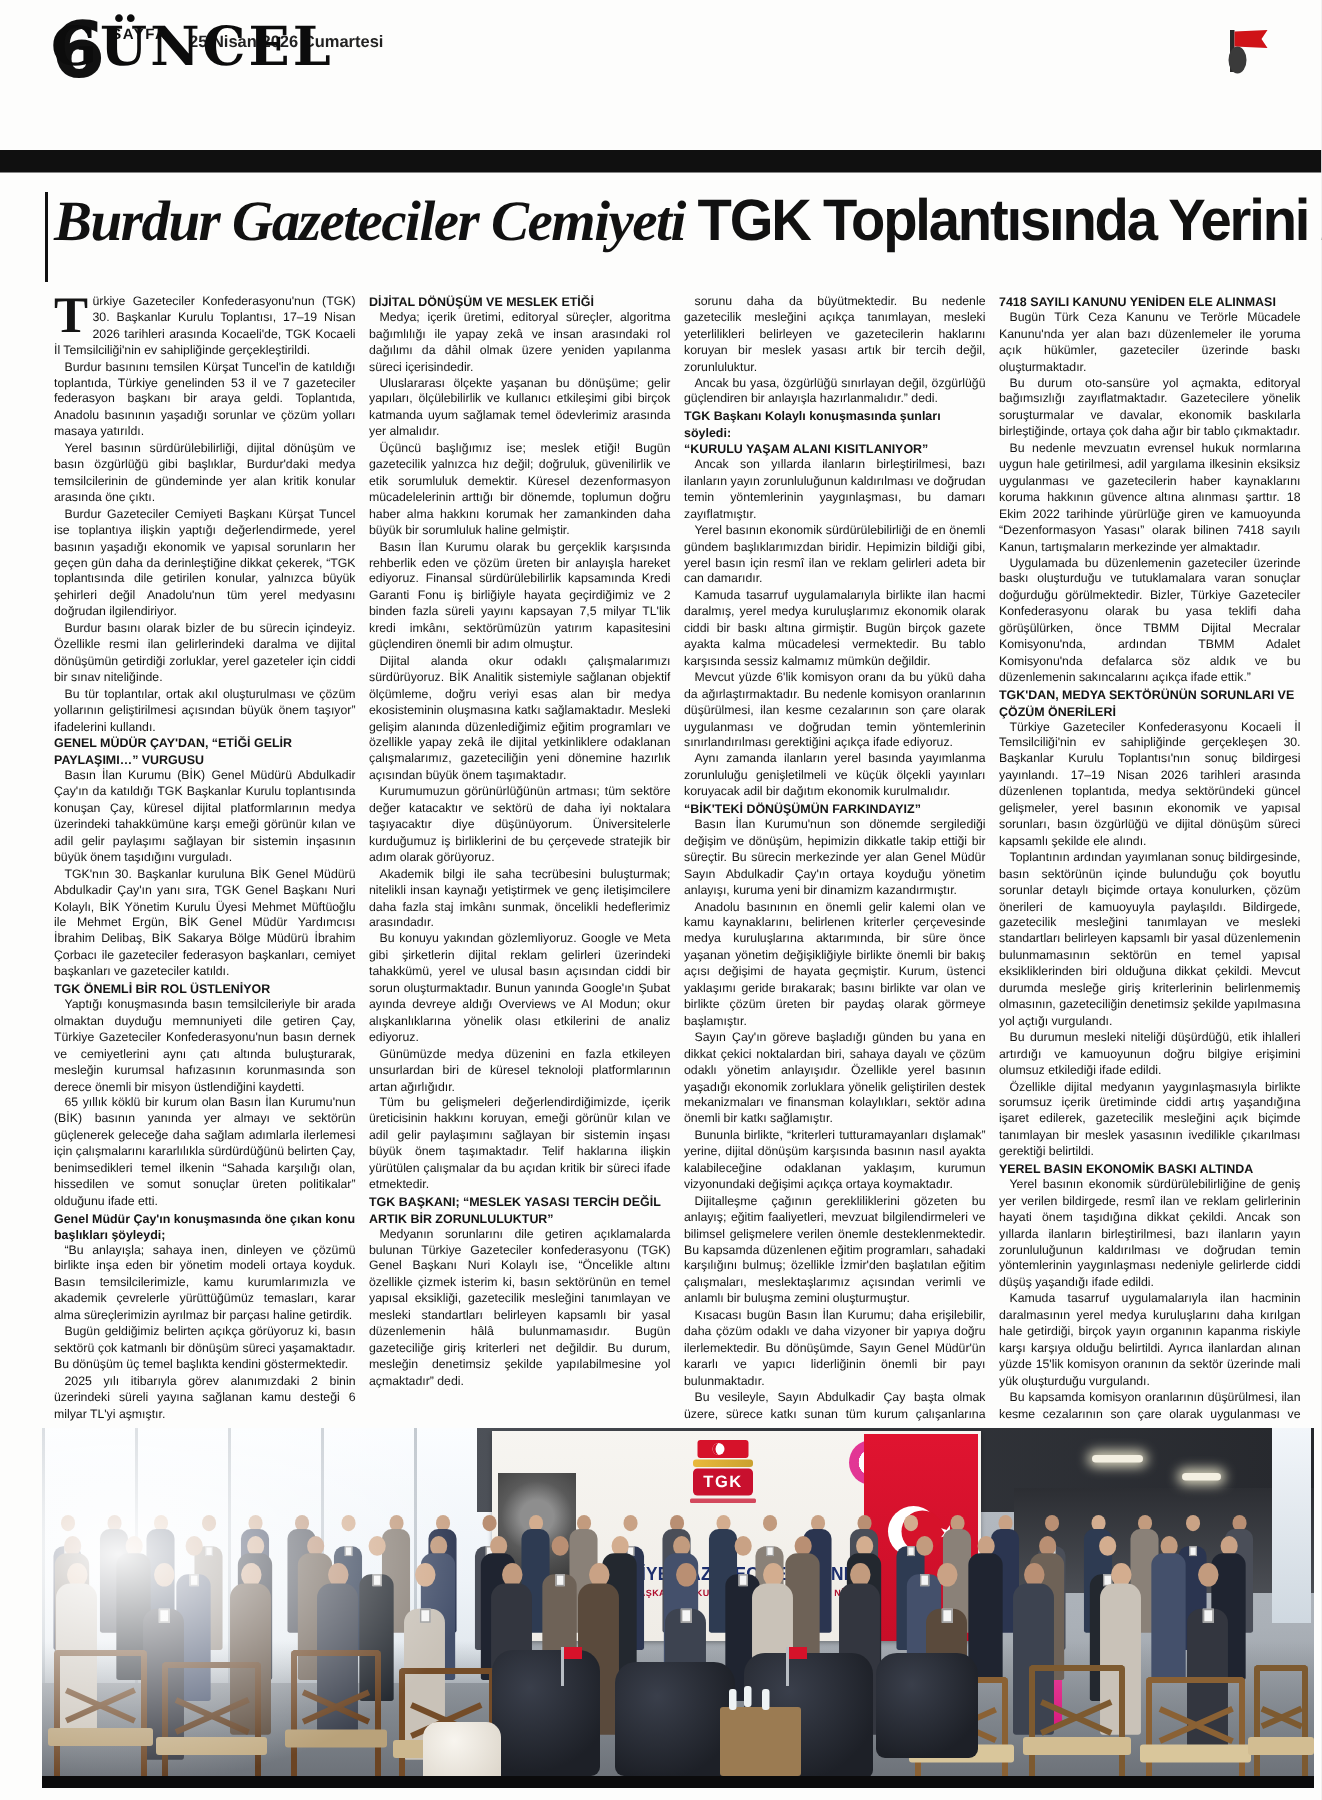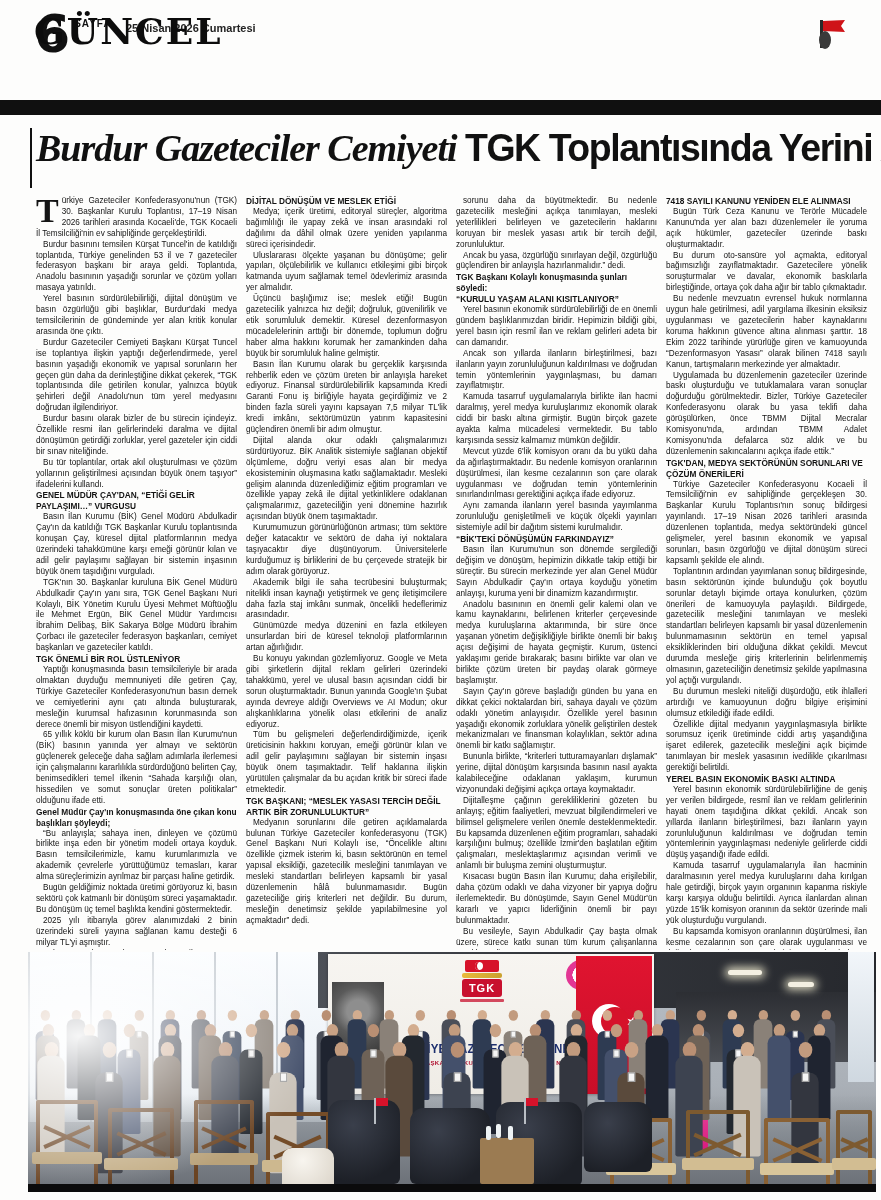--- a/index.html
+++ b/index.html
@@ -148,49 +148,49 @@
         <p>Burdur basını olarak bizler de bu sürecin içindeyiz. Özellikle resmi ilan gelirlerindeki daralma ve dijital dönüşümün getirdiği zorluklar, yerel gazeteler için ciddi bir sınav niteliğinde.</p>
         <p>Bu tür toplantılar, ortak akıl oluşturulması ve çözüm yollarının geliştirilmesi açısından büyük önem taşıyor” ifadelerini kullandı.</p>
         <h4>GENEL MÜDÜR ÇAY'DAN, “ETİĞİ GELİR PAYLAŞIMI…” VURGUSU</h4>
         <p>Basın İlan Kurumu (BİK) Genel Müdürü Abdulkadir Çay'ın da katıldığı TGK Başkanlar Kurulu toplantısında konuşan Çay, küresel dijital platformlarının medya üzerindeki tahakkümüne karşı emeği görünür kılan ve adil gelir paylaşımı sağlayan bir sistemin inşasının büyük önem taşıdığını vurguladı.</p>
         <p>TGK'nın 30. Başkanlar kuruluna BİK Genel Müdürü Abdulkadir Çay'ın yanı sıra, TGK Genel Başkanı Nuri Kolaylı, BİK Yönetim Kurulu Üyesi Mehmet Müftüoğlu ile Mehmet Ergün, BİK Genel Müdür Yardımcısı İbrahim Delibaş, BİK Sakarya Bölge Müdürü İbrahim Çorbacı ile gazeteciler federasyon başkanları, cemiyet başkanları ve gazeteciler katıldı.</p>
         <h4>TGK ÖNEMLİ BİR ROL ÜSTLENİYOR</h4>
         <p>Yaptığı konuşmasında basın temsilcileriyle bir arada olmaktan duyduğu memnuniyeti dile getiren Çay, Türkiye Gazeteciler Konfederasyonu'nun basın dernek ve cemiyetlerini aynı çatı altında buluşturarak, mesleğin kurumsal hafızasının korunmasında son derece önemli bir misyon üstlendiğini kaydetti.</p>
         <p>65 yıllık köklü bir kurum olan Basın İlan Kurumu'nun (BİK) basının yanında yer almayı ve sektörün güçlenerek geleceğe daha sağlam adımlarla ilerlemesi için çalışmalarını kararlılıkla sürdürdüğünü belirten Çay, benimsedikleri temel ilkenin “Sahada karşılığı olan, hissedilen ve somut sonuçlar üreten politikalar” olduğunu ifade etti.</p>
         <h4>Genel Müdür Çay'ın konuşmasında öne çıkan konu başlıkları şöyleydi;</h4>
         <p>“Bu anlayışla; sahaya inen, dinleyen ve çözümü birlikte inşa eden bir yönetim modeli ortaya koyduk. Basın temsilcilerimizle, kamu kurumlarımızla ve akademik çevrelerle yürüttüğümüz temasları, karar alma süreçlerimizin ayrılmaz bir parçası haline getirdik.</p>
-        <p>Bugün geldiğimiz noktada üretimi görüyoruz ki, basın sektörü çok katmanlı bir dönüşüm süreci yaşamaktadır. Bu dönüşüm üç temel başlıkta kendini göstermektedir.</p>
+        <p>Bugün geldiğimiz belirten açıkça görüyoruz ki, basın sektörü çok katmanlı bir dönüşüm süreci yaşamaktadır. Bu dönüşüm üç temel başlıkta kendini göstermektedir.</p>
         <p>2025 yılı itibarıyla görev alanımızdaki 2 binin üzerindeki süreli yayına sağlanan kamu desteği 6 milyar TL'yi aşmıştır.</p>
         <p>Sektörün, kurumsal ve ekonomik yapısını güçlendirmesi için resmi ilan ve reklam gelirlerinin yanında yeni gelir modelleri oluşturması önem taşımaktadır.</p>
       </div>
     <div class="col">
         <h4>DİJİTAL DÖNÜŞÜM VE MESLEK ETİĞİ</h4>
         <p>Medya; içerik üretimi, editoryal süreçler, algoritma bağımlılığı ile yapay zekâ ve insan arasındaki rol dağılımı da dâhil olmak üzere yeniden yapılanma süreci içerisindedir.</p>
         <p>Uluslararası ölçekte yaşanan bu dönüşüme; gelir yapıları, ölçülebilirlik ve kullanıcı etkileşimi gibi birçok katmanda uyum sağlamak temel ödevlerimiz arasında yer almalıdır.</p>
         <p>Üçüncü başlığımız ise; meslek etiği! Bugün gazetecilik yalnızca hız değil; doğruluk, güvenilirlik ve etik sorumluluk demektir. Küresel dezenformasyon mücadelelerinin arttığı bir dönemde, toplumun doğru haber alma hakkını korumak her zamankinden daha büyük bir sorumluluk haline gelmiştir.</p>
         <p>Basın İlan Kurumu olarak bu gerçeklik karşısında rehberlik eden ve çözüm üreten bir anlayışla hareket ediyoruz. Finansal sürdürülebilirlik kapsamında Kredi Garanti Fonu iş birliğiyle hayata geçirdiğimiz ve 2 binden fazla süreli yayını kapsayan 7,5 milyar TL'lik kredi imkânı, sektörümüzün yatırım kapasitesini güçlendiren önemli bir adım olmuştur.</p>
         <p>Dijital alanda okur odaklı çalışmalarımızı sürdürüyoruz. BİK Analitik sistemiyle sağlanan objektif ölçümleme, doğru veriyi esas alan bir medya ekosisteminin oluşmasına katkı sağlamaktadır. Mesleki gelişim alanında düzenlediğimiz eğitim programları ve özellikle yapay zekâ ile dijital yetkinliklere odaklanan çalışmalarımız, gazeteciliğin yeni dönemine hazırlık açısından büyük önem taşımaktadır.</p>
         <p>Kurumumuzun görünürlüğünün artması; tüm sektöre değer katacaktır ve sektörü de daha iyi noktalara taşıyacaktır diye düşünüyorum. Üniversitelerle kurduğumuz iş birliklerini de bu çerçevede stratejik bir adım olarak görüyoruz.</p>
         <p>Akademik bilgi ile saha tecrübesini buluşturmak; nitelikli insan kaynağı yetiştirmek ve genç iletişimcilere daha fazla staj imkânı sunmak, öncelikli hedeflerimiz arasındadır.</p>
+        <p>Bu konuyu yakından gözlemliyoruz. Google ve Meta gibi şirketlerin dijital reklam gelirleri üzerindeki tahakkümü, yerel ve ulusal basın açısından ciddi bir sorun oluşturmaktadır. Bunun yanında Google'ın Şubat ayında devreye aldığı Overviews ve AI Modun; okur alışkanlıklarına yönelik olası etkilerini de analiz ediyoruz.</p>
         <p>Günümüzde medya düzenini en fazla etkileyen unsurlardan biri de küresel teknoloji platformlarının artan ağırlığıdır.</p>
-        <p>Bu konuyu yakından gözlemliyoruz. Google ve Meta gibi şirketlerin dijital reklam gelirleri üzerindeki tahakkümü, yerel ve ulusal basın açısından ciddi bir sorun oluşturmaktadır. Bunun yanında Google'ın Şubat ayında devreye aldığı Overviews ve AI Modun; okur alışkanlıklarına yönelik olası etkilerini de analiz ediyoruz.</p>
         <p>Tüm bu gelişmeleri değerlendirdiğimizde, içerik üreticisinin hakkını koruyan, emeği görünür kılan ve adil gelir paylaşımını sağlayan bir sistemin inşası büyük önem taşımaktadır. Telif haklarına ilişkin yürütülen çalışmalar da bu açıdan kritik bir süreci ifade etmektedir.</p>
         <h4>TGK BAŞKANI; “MESLEK YASASI TERCİH DEĞİL ARTIK BİR ZORUNLULUKTUR”</h4>
         <p>Medyanın sorunlarını dile getiren açıklamalarda bulunan Türkiye Gazeteciler konfederasyonu (TGK) Genel Başkanı Nuri Kolaylı ise, “Öncelikle altını özellikle çizmek isterim ki, basın sektörünün en temel yapısal eksikliği, gazetecilik mesleğini tanımlayan ve mesleki standartları belirleyen kapsamlı bir yasal düzenlemenin hâlâ bulunmamasıdır. Bugün gazeteciliğe giriş kriterleri net değildir. Bu durum, mesleğin denetimsiz şekilde yapılabilmesine yol açmaktadır” dedi.</p>
       </div>
     <div class="col">
         <p>sorunu daha da büyütmektedir. Bu nedenle gazetecilik mesleğini açıkça tanımlayan, mesleki yeterlilikleri belirleyen ve gazetecilerin haklarını koruyan bir meslek yasası artık bir tercih değil, zorunluluktur.</p>
         <p>Ancak bu yasa, özgürlüğü sınırlayan değil, özgürlüğü güçlendiren bir anlayışla hazırlanmalıdır.” dedi.</p>
         <h4>TGK Başkanı Kolaylı konuşmasında şunları söyledi:</h4>
         <h4>“KURULU YAŞAM ALANI KISITLANIYOR”</h4>
+        <p>Ancak son yıllarda ilanların birleştirilmesi, bazı ilanların yayın zorunluluğunun kaldırılması ve doğrudan temin yöntemlerinin yaygınlaşması, bu damarı zayıflatmıştır.</p>
         <p>Yerel basının ekonomik sürdürülebilirliği de en önemli gündem başlıklarımızdan biridir. Hepimizin bildiği gibi, yerel basın için resmî ilan ve reklam gelirleri adeta bir can damarıdır.</p>
-        <p>Ancak son yıllarda ilanların birleştirilmesi, bazı ilanların yayın zorunluluğunun kaldırılması ve doğrudan temin yöntemlerinin yaygınlaşması, bu damarı zayıflatmıştır.</p>
         <p>Kamuda tasarruf uygulamalarıyla birlikte ilan hacmi daralmış, yerel medya kuruluşlarımız ekonomik olarak ciddi bir baskı altına girmiştir. Bugün birçok gazete ayakta kalma mücadelesi vermektedir. Bu tablo karşısında sessiz kalmamız mümkün değildir.</p>
         <p>Mevcut yüzde 6'lik komisyon oranı da bu yükü daha da ağırlaştırmaktadır. Bu nedenle komisyon oranlarının düşürülmesi, ilan kesme cezalarının son çare olarak uygulanması ve doğrudan temin yöntemlerinin sınırlandırılması gerektiğini açıkça ifade ediyoruz.</p>
-        <p>Aynı zamanda ilanların yerel basında yayımlanma zorunluluğu genişletilmeli ve küçük ölçekli yayınları sistemiyle adil bir dağıtım sistemi kurulmalıdır.</p>
+        <p>Aynı zamanda ilanların yerel basında yayımlanma zorunluluğu genişletilmeli ve küçük ölçekli yayınları koruyacak adil bir dağıtım ekonomik kurulmalıdır.</p>
         <h4>“BİK'TEKİ DÖNÜŞÜMÜN FARKINDAYIZ”</h4>
         <p>Basın İlan Kurumu'nun son dönemde sergilediği değişim ve dönüşüm, hepimizin dikkatle takip ettiği bir süreçtir. Bu sürecin merkezinde yer alan Genel Müdür Sayın Abdulkadir Çay'ın ortaya koyduğu yönetim anlayışı, kuruma yeni bir dinamizm kazandırmıştır.</p>
         <p>Anadolu basınının en önemli gelir kalemi olan ve kamu kaynaklarını, belirlenen kriterler çerçevesinde medya kuruluşlarına aktarımında, bir süre önce yaşanan yönetim değişikliğiyle birlikte önemli bir bakış açısı değişimi de hayata geçmiştir. Kurum, üstenci yaklaşımı geride bırakarak; basını birlikte var olan ve birlikte çözüm üreten bir paydaş olarak görmeye başlamıştır.</p>
         <p>Sayın Çay'ın göreve başladığı günden bu yana en dikkat çekici noktalardan biri, sahaya dayalı ve çözüm odaklı yönetim anlayışıdır. Özellikle yerel basının yaşadığı ekonomik zorluklara yönelik geliştirilen destek mekanizmaları ve finansman kolaylıkları, sektör adına önemli bir katkı sağlamıştır.</p>
         <p>Bununla birlikte, “kriterleri tutturamayanları dışlamak” yerine, dijital dönüşüm karşısında basının nasıl ayakta kalabileceğine odaklanan yaklaşım, kurumun vizyonundaki değişimi açıkça ortaya koymaktadır.</p>
         <p>Dijitalleşme çağının gerekliliklerini gözeten bu anlayış; eğitim faaliyetleri, mevzuat bilgilendirmeleri ve bilimsel gelişmelere verilen önemle desteklenmektedir. Bu kapsamda düzenlenen eğitim programları, sahadaki karşılığını bulmuş; özellikle İzmir'den başlatılan eğitim çalışmaları, meslektaşlarımız açısından verimli ve anlamlı bir buluşma zemini oluşturmuştur.</p>
         <p>Kısacası bugün Basın İlan Kurumu; daha erişilebilir, daha çözüm odaklı ve daha vizyoner bir yapıya doğru ilerlemektedir. Bu dönüşümde, Sayın Genel Müdür'ün kararlı ve yapıcı liderliğinin önemli bir payı bulunmaktadır.</p>
         <p>Bu vesileyle, Sayın Abdulkadir Çay başta olmak üzere, sürece katkı sunan tüm kurum çalışanlarına teşekkür ediyor;</p>
       </div>
     <div class="col">

